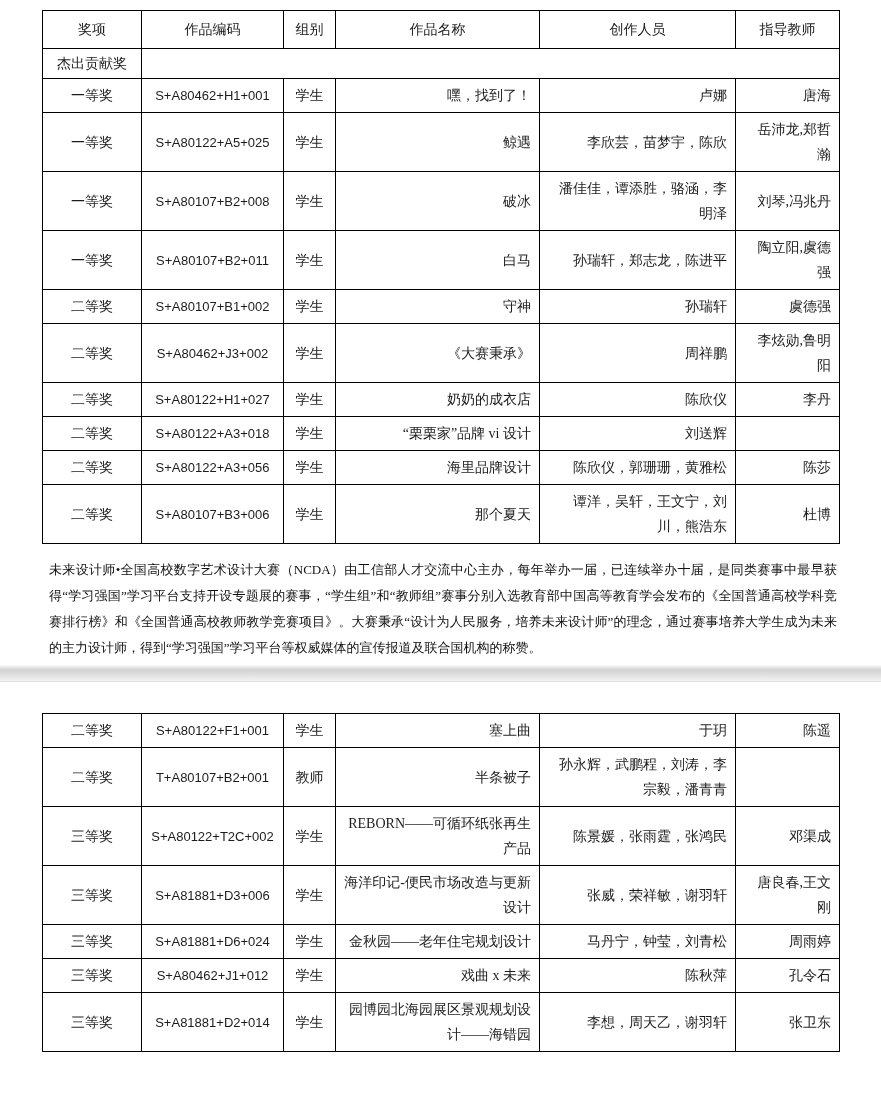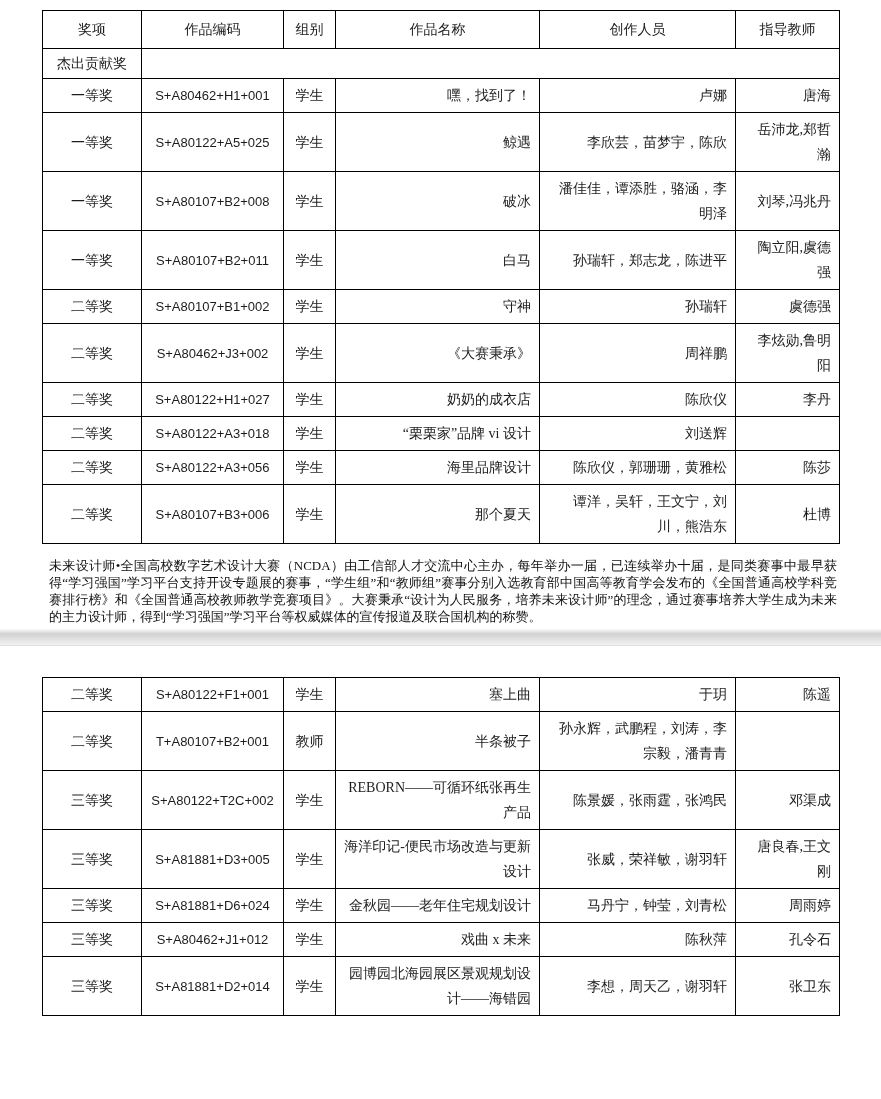--- a/index.html
+++ b/index.html
@@ -32,21 +32,21 @@
   td.c{text-align:center;padding-left:4px;padding-right:4px;}
   td.l{text-align:right;}
   td.code{
     font-family:"Liberation Sans","DejaVu Sans",sans-serif;
     font-size:13px;
   }
   tr.special td{line-height:21px;}
   .intro{
     margin:13px 44px 0 49px;
     font-size:13px;
-    line-height:17px;
+    line-height:26px;
     text-align:justify;
     color:#111111;
   }
   .page-separator{
     margin-top:4px;
     height:16px;
     width:881px;
     background:linear-gradient(180deg,#fbfbfb 0%,#d2d2d2 30%,#dddddd 55%,#e9e9e9 80%,#f2f2f2 100%);
     border-bottom:1px solid #e0e0e0;
   }
@@ -194,21 +194,21 @@
       <tr>
         <td class="c">三等奖</td>
         <td class="c code">S+A80122+T2C+002</td>
         <td class="c">学生</td>
         <td class="l">REBORN——可循环纸张再生产品</td>
         <td class="l">陈景媛，张雨霆，张鸿民</td>
         <td class="l">邓渠成</td>
       </tr>
       <tr>
         <td class="c">三等奖</td>
-        <td class="c code">S+A81881+D3+005</td>
+        <td class="c code">S+A81881+D3+006</td>
         <td class="c">学生</td>
         <td class="l">海洋印记-便民市场改造与更新设计</td>
         <td class="l">张威，荣祥敏，谢羽轩</td>
         <td class="l">唐良春,王文刚</td>
       </tr>
       <tr>
         <td class="c">三等奖</td>
         <td class="c code">S+A81881+D6+024</td>
         <td class="c">学生</td>
         <td class="l">金秋园——老年住宅规划设计</td>

